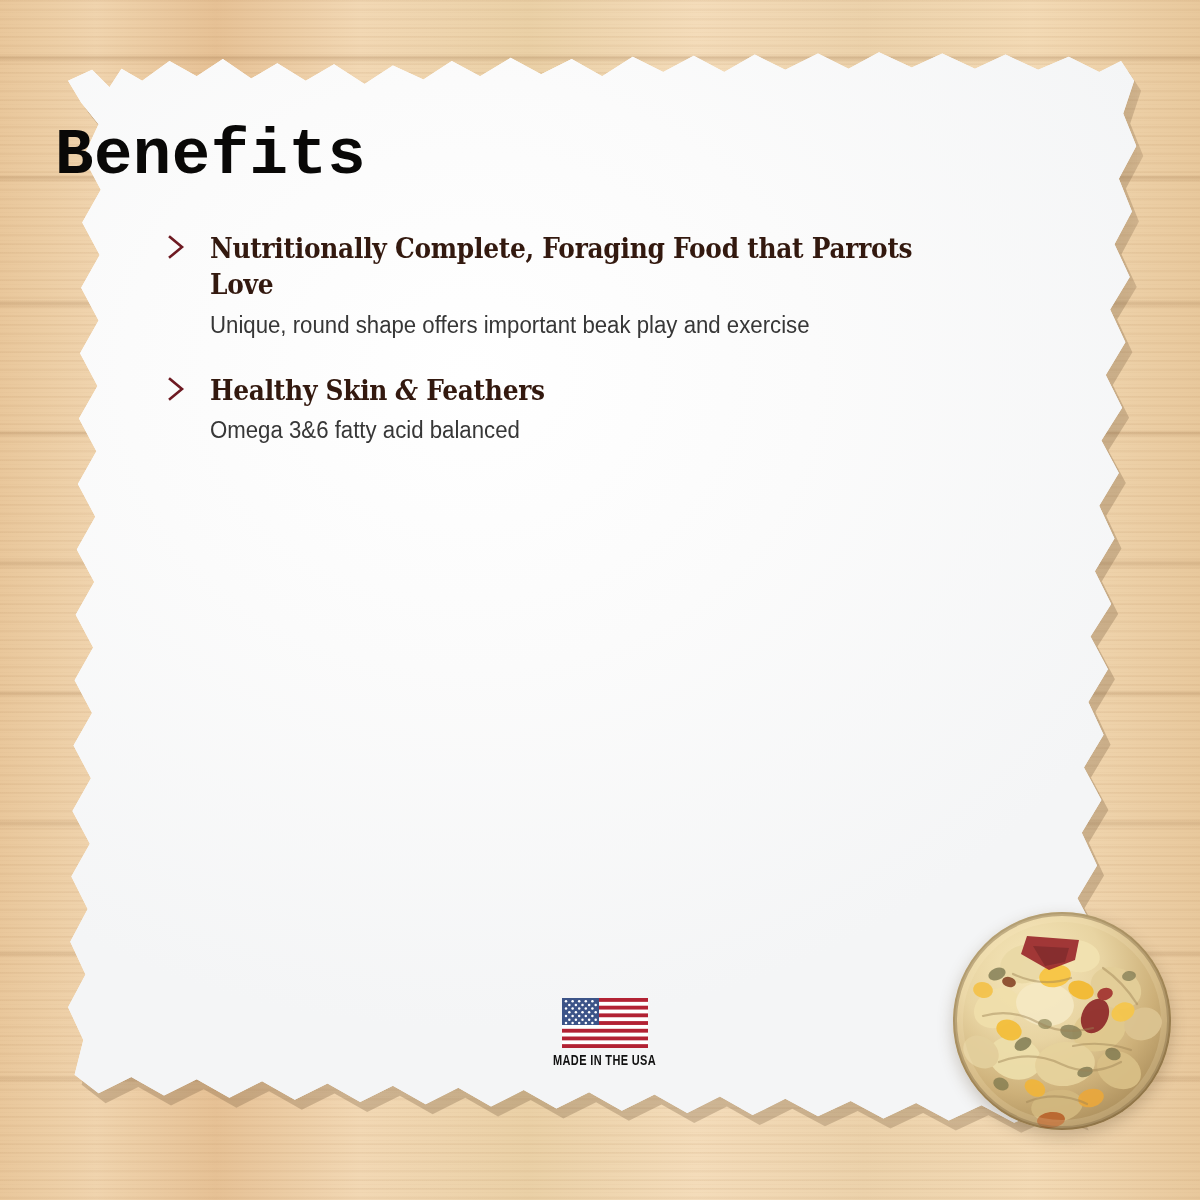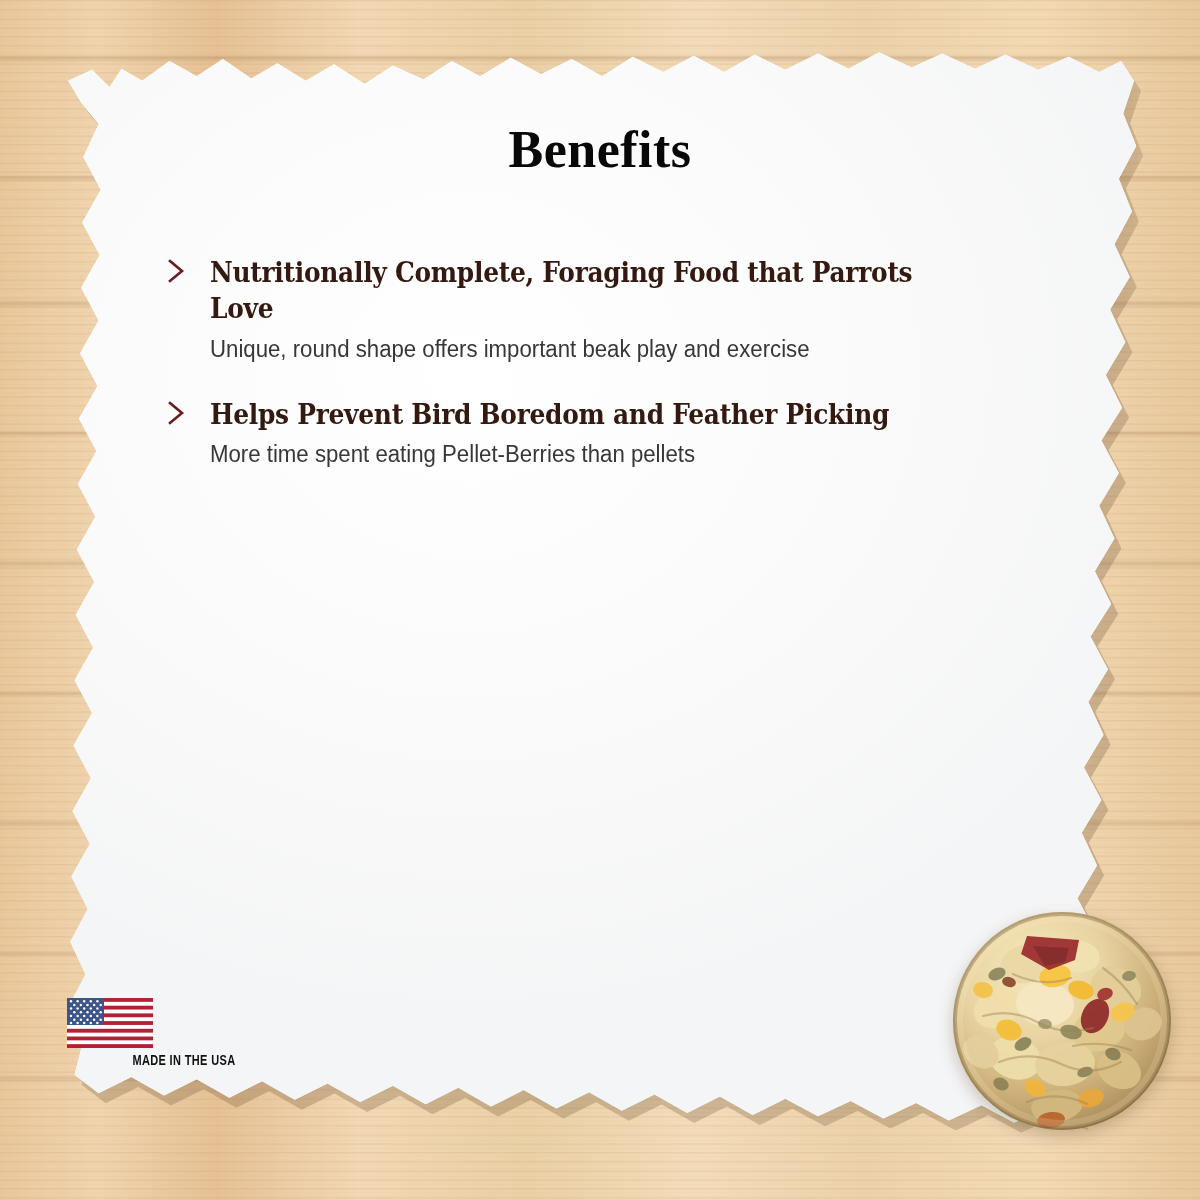--- a/index.html
+++ b/index.html
@@ -134,38 +134,36 @@
   
   #content{
     position:absolute;
     left:55px; top:48px; width:1090px; height:1090px;
   }
 
   
   #title{
     position:absolute;
     top:72px; left:0; width:1090px;
-    text-align:center;
-    font-family:Liberation Serif, serif;
+    font-family:Liberation Mono, monospace;
     font-weight:700;
-    font-size:52px;
+    font-size:64px;
     letter-spacing:.5px;
     color:#090807;
   }
 
   
   #list{
     position:absolute;
     top:182px; left:105px; width:905px;
   }
   .item{
     position:relative;
     padding-left:50px;
     margin-bottom:32px;
-    margin-top:24px;
   }
   .item:last-child{ margin-bottom:0; }
 
   .chev{
     position:absolute;
     left:6px; top:4px;
     width:22px; height:26px;
     display:block;
   }
   .chev svg{ display:block; width:22px; height:26px; }
@@ -193,22 +191,23 @@
     font-size:23.5px;
     line-height:1.3;
     color:#373737;
     transform:scaleX(.945);
     transform-origin:left center;
   }
 
   
   #usa-badge{
     position:absolute;
-    left:12px; top:950px; width:1090px;
+    left:5px; top:950px; width:1090px;
     display:flex; flex-direction:column;
+    align-items:center;
   }
   #flag{
     width:86px; height:50px;
     position:relative;
     display:block;
   }
   #flag svg{ display:block; width:86px; height:50px; }
   #usa-text{
     margin-top:5px;
     font-family:"Liberation Sans", sans-serif;
@@ -251,30 +250,30 @@
           <svg viewBox="0 0 22 26" xmlns="http://www.w3.org/2000/svg">
             <path d="M4 3 L16 13 L4 23" fill="none" stroke="#6e1a22" stroke-width="2.6" stroke-linecap="square" stroke-linejoin="miter"></path>
           </svg>
         </span>
         <div class="item-title">Nutritionally Complete, Foraging Food that Parrots Love</div>
         <div class="item-sub">Unique, round shape offers important beak play and exercise</div>
       </div>
 
 
 
-
       <div class="item">
         <span class="chev">
           <svg viewBox="0 0 22 26" xmlns="http://www.w3.org/2000/svg">
             <path d="M4 3 L16 13 L4 23" fill="none" stroke="#6e1a22" stroke-width="2.6" stroke-linecap="square" stroke-linejoin="miter"></path>
           </svg>
         </span>
-        <div class="item-title">Helps Prevent Bird Boredom and Feather Picking</div>
-        <div class="item-sub">More time spent eating Pellet-Berries than pellets</div>
+        <div class="item-title"><span>Healthy Skin </span><span class="amp">&amp;</span><span> Feathers</span></div>
+        <div class="item-sub">Omega 3&amp;6 fatty acid balanced</div>
       </div>
+
 
 
     </div>
 
     <div id="usa-badge">
       <span id="flag">
         <svg viewBox="0 0 86 50" xmlns="http://www.w3.org/2000/svg">
           <rect x="0" y="0" width="86" height="50" fill="#ffffff"></rect>
           <g fill="#b22234">
             <rect x="0" y="0" width="86" height="3.85"></rect>

